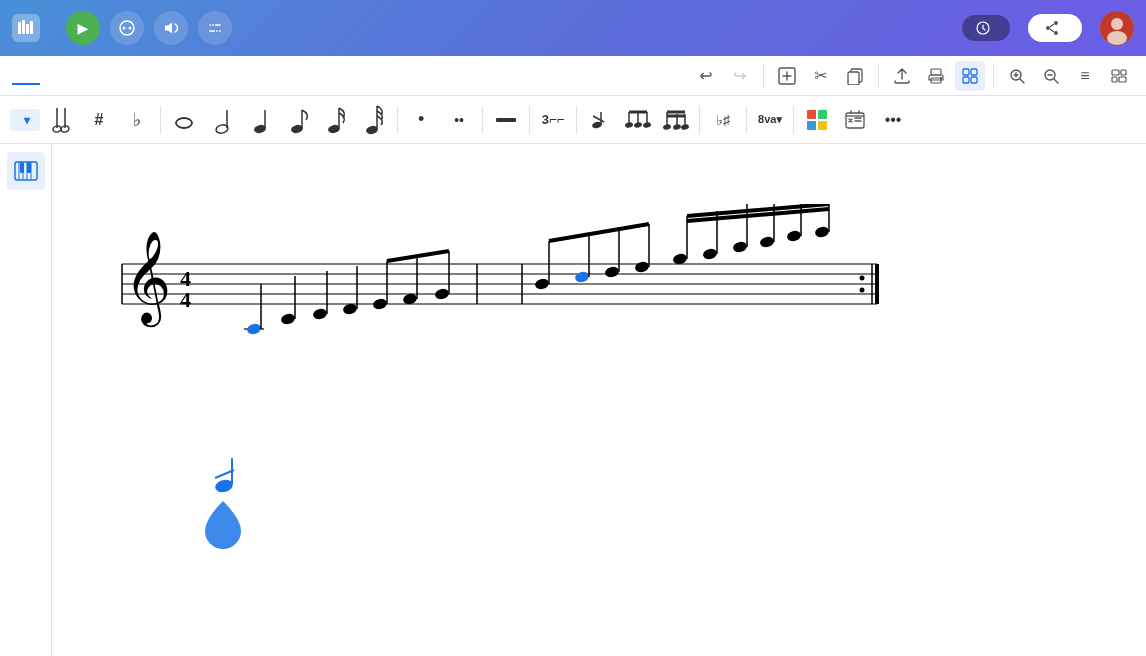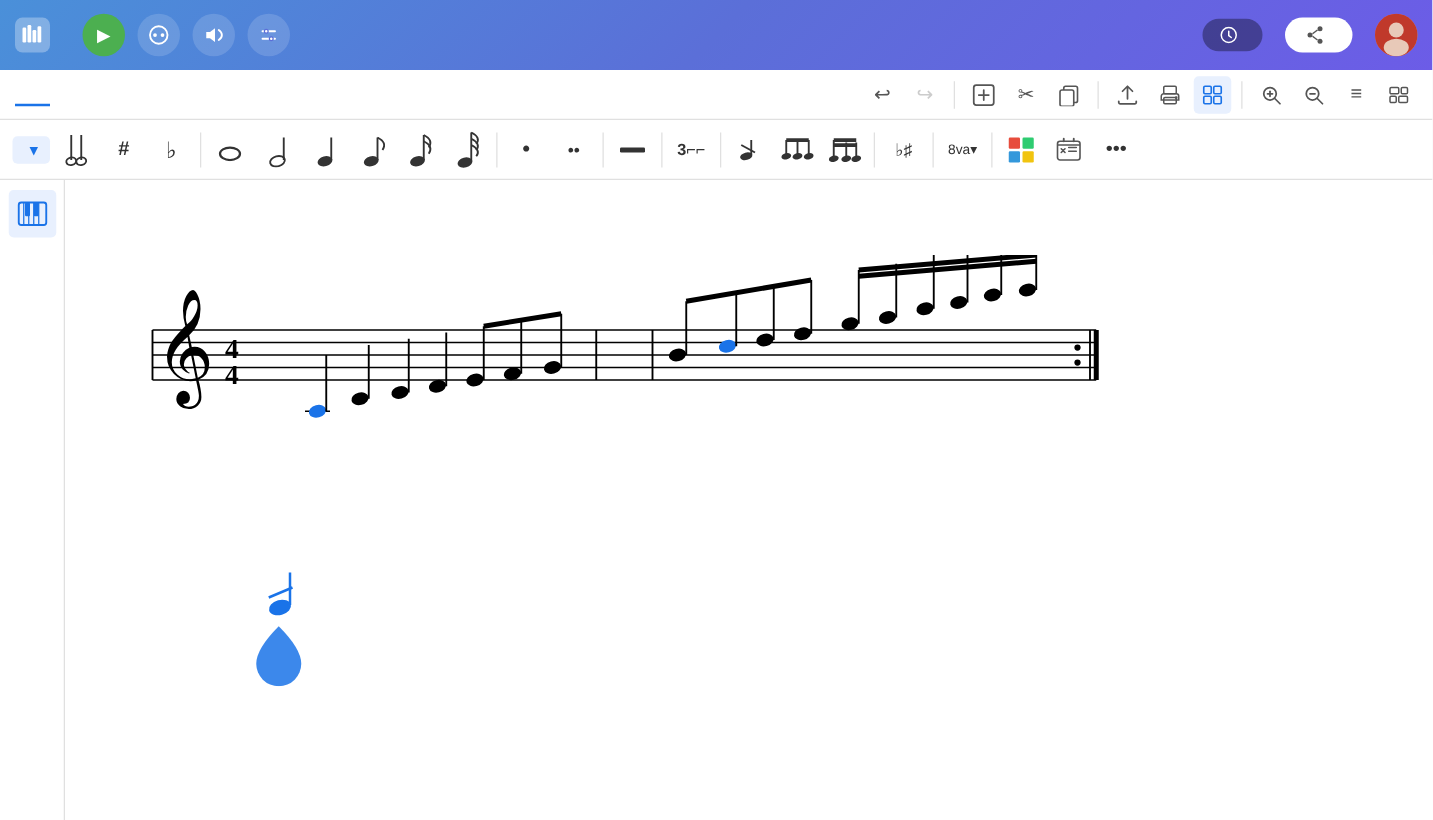--- a/index.html
+++ b/index.html
@@ -439,21 +439,21 @@
       <ellipse cx="22" cy="19" rx="4" ry="2.5" fill="#333" transform="rotate(-15 22 19)"></ellipse>
       <line x1="4" y1="4" x2="22" y2="4" stroke="#333" stroke-width="3"></line>
       <line x1="4" y1="8" x2="22" y2="8" stroke="#333" stroke-width="3"></line>
     </svg>
   </button>
   <div class="note-divider"></div>
 
   <button class="note-btn" style="font-size:14px;">♭♯</button>
   <div class="note-divider"></div>
 
-  <button class="note-btn" style="font-size:11px; font-weight:normal;text-align:right;">8va▾</button>
+  <button class="note-btn" style="font-size:11px; font-weight:bold;text-align:right;">8va▾</button>
   <div class="note-divider"></div>
 
   <button class="note-btn">
     <svg width="22" height="22" viewBox="0 0 22 22">
       <rect x="1" y="1" width="9" height="9" rx="1" fill="#e74c3c"></rect>
       <rect x="12" y="1" width="9" height="9" rx="1" fill="#2ecc71"></rect>
       <rect x="1" y="12" width="9" height="9" rx="1" fill="#3498db"></rect>
       <rect x="12" y="12" width="9" height="9" rx="1" fill="#f1c40f"></rect>
     </svg>
   </button>

